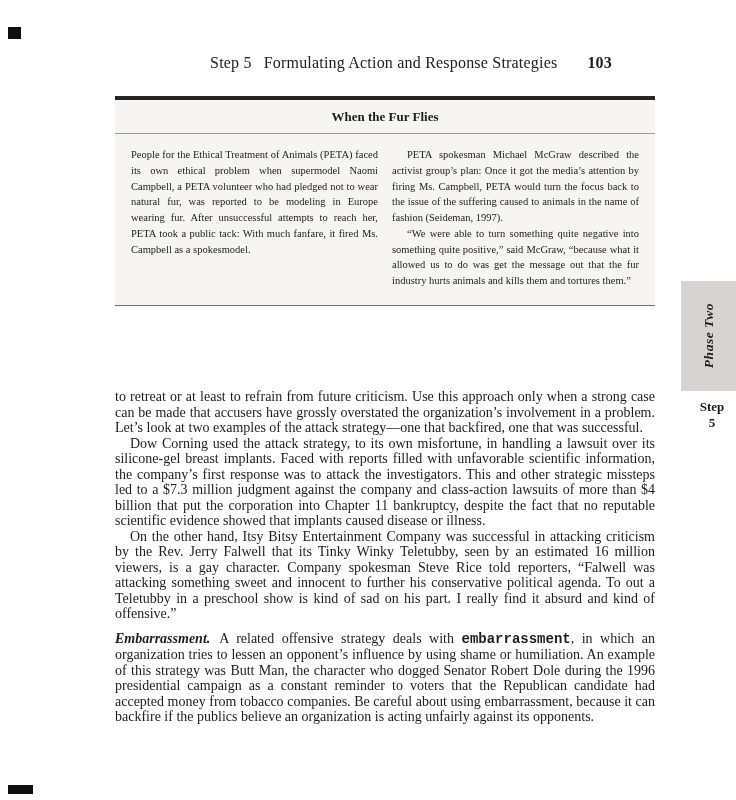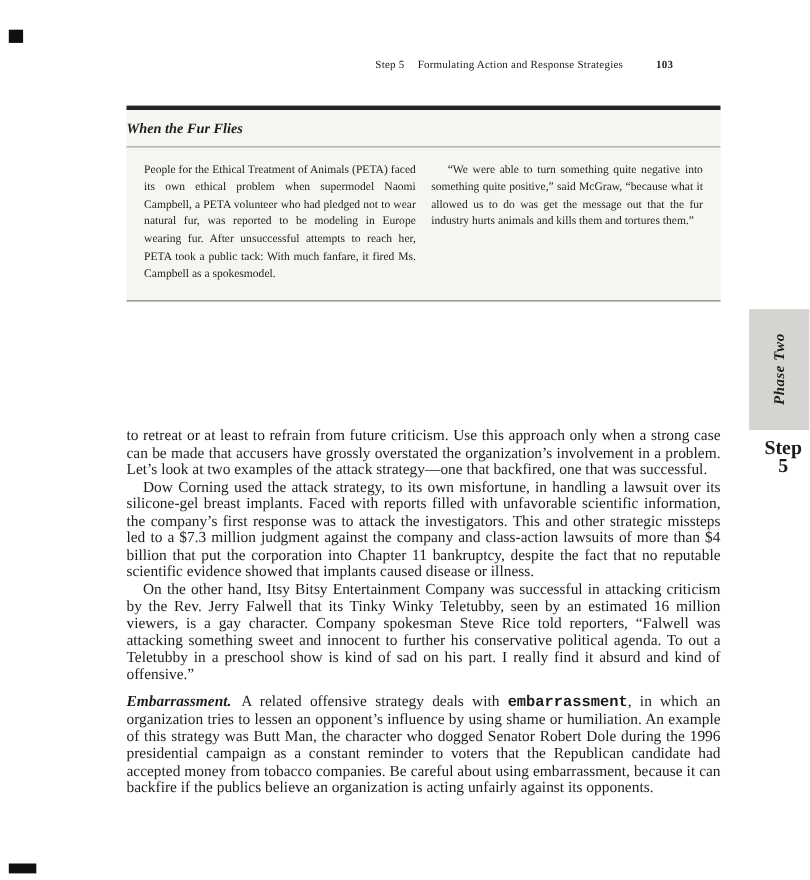--- a/index.html
+++ b/index.html
@@ -9,49 +9,49 @@
     font-family: "Liberation Serif", serif; color: #1c1c1c;
   }
   .page { position: relative; width: 736px; height: 800px; background: #ffffff; overflow: hidden; }
 
   .scan-mark { position: absolute; background: #101010; }
   .scan-mark.top { left: 8px; top: 27px; width: 13px; height: 12px; }
   .scan-mark.bottom { left: 8px; top: 785px; width: 25px; height: 9px; }
 
   .running-head {
     position: absolute; top: 54px; left: 115px; right: 124px;
-    text-align: right; font-size: 10px; letter-spacing: 0.2px; white-space: nowrap;
+    text-align: right; font-size: 16px; letter-spacing: 0.2px; white-space: nowrap;
   }
   .rh-title { margin-left: 12px; }
   .rh-page { margin-left: 30px; font-weight: bold; }
 
   .case-box {
     position: absolute; left: 115px; top: 96px; width: 540px;
     background: #f6f5f2;
     border-top: 4px solid #262626;
     border-bottom: 1px solid #6f6f6f;
   }
-  .case-title { font-weight: bold; font-style: italic; font-size: 13px; padding: 9px 0 8px; }
+  .case-title { text-align: center; font-weight: bold; font-size: 13px; padding: 9px 0 8px; }
   .case-rule { height: 1px; background: #9a9a9a; }
   .case-columns { display: flex; gap: 14px; padding: 13px 16px 16px; }
   .case-col { flex: 1; font-size: 10.5px; line-height: 1.5; text-align: justify; }
   .case-col p { margin: 0; }
   .indent { text-indent: 15px; }
 
   .phase-tab {
     position: absolute; left: 681px; top: 281px; width: 55px; height: 110px;
     background: #d6d4d1; display: flex; align-items: center; justify-content: center;
   }
   .phase-label {
     writing-mode: vertical-rl; transform: rotate(180deg);
     font-weight: bold; font-style: italic; font-size: 13.5px; letter-spacing: 0.5px;
   }
   .step-marker {
     position: absolute; left: 688px; top: 399px; width: 48px;
-    text-align: center; font-weight: bold; font-size: 18px; line-height: 16px;
+    text-align: center; font-weight: bold; font-size: 13px; line-height: 16px;
   }
   .step-marker span { display: block; }
 
   .body-text {
     position: absolute; left: 115px; top: 389px; width: 540px;
     font-size: 14px; line-height: 15.5px; text-align: justify;
   }
   .body-text p { margin: 0; }
   .body-text .spaced { margin-top: 9px; }
   .lead-in { font-weight: bold; font-style: italic; margin-right: 9px; }
@@ -70,20 +70,21 @@
   </div>
 
   <div class="case-box">
     <div class="case-title">When the Fur Flies</div>
     <div class="case-rule"></div>
     <div class="case-columns">
       <div class="case-col">
         <p>People for the Ethical Treatment of Animals (PETA) faced its own ethical problem when supermodel Naomi Campbell, a PETA volunteer who had pledged not to wear natural fur, was reported to be modeling in Europe wearing fur. After unsuccessful attempts to reach her, PETA took a public tack: With much fanfare, it fired Ms. Campbell as a spokesmodel.</p>
       </div>
       <div class="case-col">
+        <p class="indent">PETA spokesman Michael McGraw described the activist group’s plan: Once it got the media’s attention by firing Ms. Campbell, PETA would turn the focus back to the issue of the suffering caused to animals in the name of fashion (Seideman, 1997).</p>
         <p class="indent">“We were able to turn something quite negative into something quite positive,” said McGraw, “because what it allowed us to do was get the message out that the fur industry hurts animals and kills them and tortures them.”</p>
       </div>
     </div>
   </div>
 
   <div class="phase-tab">
     <span class="phase-label">Phase Two</span>
   </div>
 
   <div class="step-marker">

